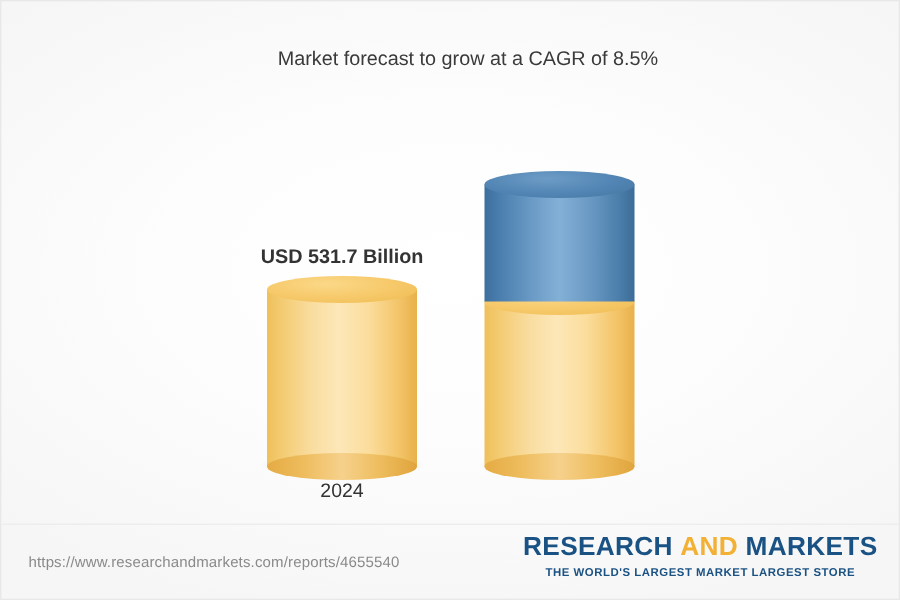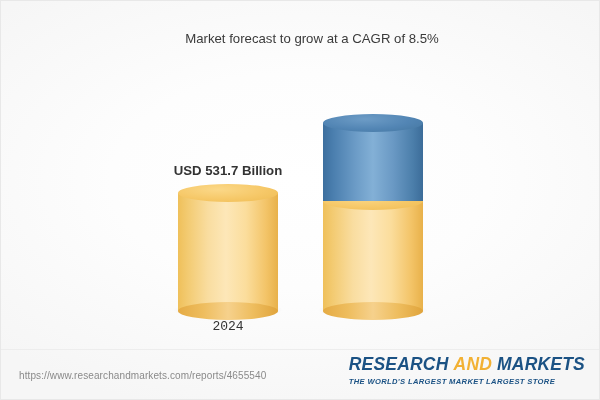--- a/index.html
+++ b/index.html
@@ -146,21 +146,20 @@
     top: 318px;
     width: 600px;
     height: 20px;
   }
   .tick-label {
     position: absolute;
     width: 140px;
     text-align: center;
     font-size: 13px;
     color: #333333;
-    font-family: Liberation Mono, monospace;
   }
   #tick-2024 { left: 157px; }
   #tick-2030 { left: 302px; }
 
   
   #footer-divider {
     position: absolute;
     left: 0; right: 0;
     top: 348px;
     height: 1px;
@@ -177,23 +176,22 @@
     left: 18px;
     top: 22px;
     font-size: 10px;
     color: #8a8a8a;
     letter-spacing: 0.1px;
   }
   #logo {
     position: absolute;
     right: 14px;
     top: 8px;
-    text-align: left;
+    text-align: center;
     line-height: 1;
-    font-style: italic;
   }
   #logo-wordmark {
     font-size: 17.5px;
     font-weight: bold;
     letter-spacing: 0.2px;
     white-space: nowrap;
   }
   .logo-dark { color: #1b5284; }
   .logo-gold { color: #f2b134; }
   #logo-tagline {

